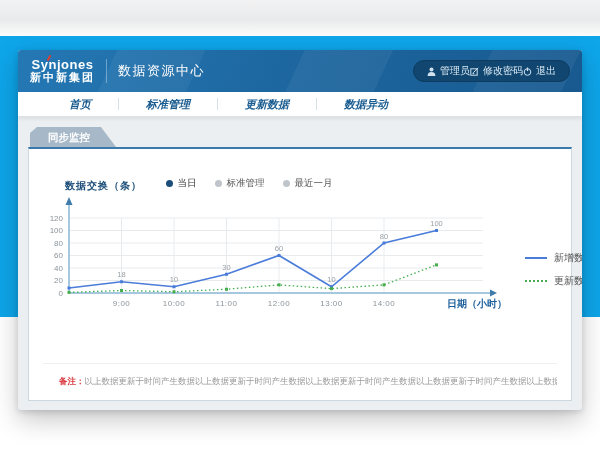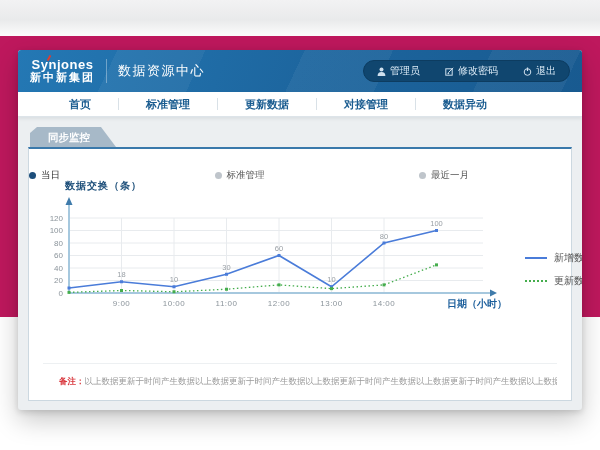--- a/index.html
+++ b/index.html
@@ -1,18 +1,18 @@
 <!DOCTYPE html>
 <html><head>
 <meta charset="utf-8">
 <style>
   * { margin:0; padding:0; box-sizing:border-box; }
   html,body { width:600px; height:450px; overflow:hidden; background:#ffffff;
     font-family:"Liberation Sans","DejaVu Sans",sans-serif; }
-  .stage { position:relative; width:600px; height:317px; background:#be185d; }
+  .stage { position:relative; width:600px; height:317px; background:#0ea5e9; }
   .top-band { position:absolute; top:0; left:0; width:600px; height:36px;
     background:linear-gradient(180deg,#f2f2f3 0%,#e9eaeb 55%,#fcfcfc 100%); }
   .window { position:absolute; left:18px; top:50px; width:564px; height:360px;
     background:#eceff1; border-radius:3px; overflow:hidden;
     box-shadow:0 10px 26px rgba(0,0,0,.22), 0 2px 6px rgba(0,0,0,.14); }
 
   
   .header { position:relative; height:42px;
     background:linear-gradient(110deg,#2478b4 0%,#1d669f 50%,#185a90 100%);
     display:flex; align-items:center; padding:0 12px; overflow:hidden; }
@@ -22,50 +22,50 @@
   .logo { text-align:center; color:#fff; line-height:1.05; z-index:1; }
   .logo-en { font-size:13px; font-weight:bold; letter-spacing:.5px; position:relative; }
   .y-accent { position:relative; }
   .y-accent::before { content:""; position:absolute; top:-2px; right:-1px;
     width:2px; height:6px; background:#e03c30; transform:rotate(28deg); }
   .logo-cn { font-size:11px; font-weight:bold; letter-spacing:2px; }
   .hdr-divider { width:1px; height:24px; background:rgba(255,255,255,.35);
     margin:0 11px; z-index:1; }
   .app-title { color:#fff; font-size:13px; letter-spacing:1.5px; z-index:1; }
   .user-pill { margin-left:auto; background:#10466f; border:1px solid #0d3c60;
-    border-radius:12px; height:22px; display:flex; align-items:center; gap:25px;
+    border-radius:12px; height:22px; display:flex; align-items:center; gap:0;
     padding:0 13px; z-index:1; }
   .user-item { display:flex; align-items:center; gap:4px; color:#dcebf7;
     font-size:10px; cursor:pointer; white-space:nowrap; }
   .user-item svg { display:block; }
 
   
   .navbar { height:25px; background:#ffffff; display:flex; align-items:center;
     padding-left:24px; border-bottom:1px solid #dde4e9;
-    box-shadow:0 2px 3px rgba(70,90,110,.10); position:relative; z-index:2; }
+    box-shadow:0 2px 3px rgba(70,90,110,.10); position:relative; z-index:2;font-style:italic; }
   .nav-item { font-size:11px; font-weight:bold; color:#1a5c90; padding:0 27px;
     line-height:12px; cursor:pointer; white-space:nowrap; }
   .nav-item + .nav-item { border-left:1px solid #d9e1e7; }
 
   
   .content { padding:10px 10px 0 10px; }
   .tabs { display:flex; height:20px; margin-left:2px; position:relative; z-index:2; }
   .tab { position:relative; color:#fff; font-size:10.5px; font-weight:bold;
     line-height:20px; padding:0 20px 0 12px; min-width:86px; text-align:center;
     background:#a7b9c8; cursor:pointer;
     clip-path:polygon(0 100%, 0 30%, 7px 0, calc(100% - 15px) 0, 100% 100%); }
   .tab + .tab { margin-left:-10px; z-index:1;margin-top:44px; }
   .tab.active { background:#1d4f7d; z-index:3; }
   .tab-icon { font-size:9px; margin-right:4px; color:#cfe0ee; }
   .panel { background:#fff; border:1px solid #ccd8e0; border-top:2px solid #3a79ab;
     height:254px; position:relative; margin-top:0; }
 
   
-  .filter-row { display:flex; justify-content:space-between; gap:18px;
-    padding:20px 102px 0 0; }
+  .filter-row { display:flex; justify-content:center; gap:18px;
+    padding:28px 102px 0 0; }
   .filter-opt { display:flex; align-items:center; gap:5px; font-size:9.5px;
     color:#555; cursor:pointer; }
   .dot { width:7px; height:7px; border-radius:50%; background:#bfc5cb; }
   .filter-opt.on .dot { background:#1d4e7b; }
   .filter-opt.on { color:#333; }
 
   .y-title { position:absolute; left:36px; top:30px; font-size:10px;
     font-weight:bold; color:#1c4e79; letter-spacing:1px; }
   .chart-row { position:absolute; left:6px; top:44px; display:flex; }
   .legend { margin:58px 0 0 4px; display:flex; flex-direction:column; gap:9px; }
@@ -123,21 +123,20 @@
           </span>
           <span>退出</span>
         </span>
       </div>
     </div>
 
     <div class="navbar">
       <span class="nav-item">首页</span>
       <span class="nav-item">标准管理</span>
       <span class="nav-item">更新数据</span>
-      <span class="nav-item">对接管理</span>
       <span class="nav-item">数据异动</span>
     </div>
 
     <div class="content">
       <div class="tabs">
         <div class="tab"><span>同步监控</span></div>
         <div class="tab"><span>同步监控</span></div>
       </div>
 
       <div class="panel">

